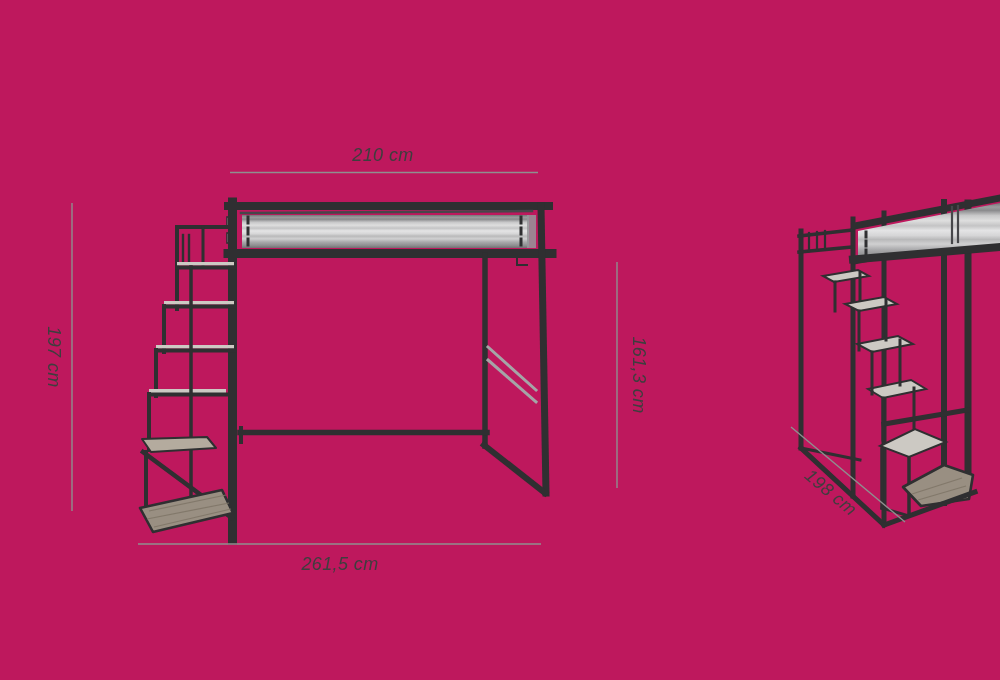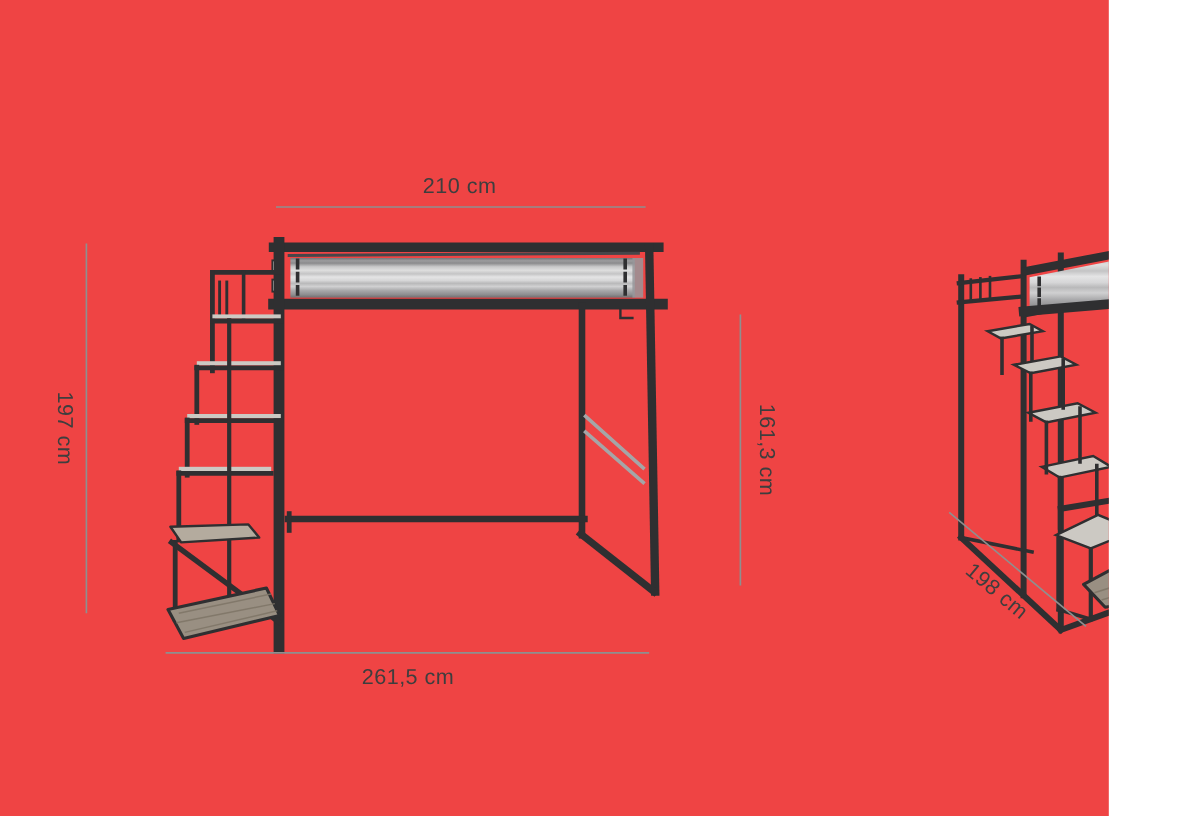--- a/index.html
+++ b/index.html
@@ -1,16 +1,16 @@
 <!DOCTYPE html>
 <html style="--frame: #2f2f31; --frame_light: #46464a; --brace: #a5a5a7; --dimension_line: #8f8f8f; --dimension_text: #3e3e3e; --mattress_light: #e4e4e5; --mattress_dark: #707072; --step_top: #ccc9c3; --wood: #998f82; --wood_light: #b4ab9e; --wood_grain: #7e7466;"><head>
 <meta charset="utf-8">
 <style>
   html,body{margin:0;padding:0;background:#ffffff;}
-  .canvas-wrap{position:relative;width:924px;height:680px;background:#ef4444;overflow:hidden;}
+  .canvas-wrap{position:relative;width:1000px;height:680px;background:#be185d;overflow:hidden;font-style:italic;}
   svg{display:block;}
   
   .fr{stroke:var(--frame,#2f2f31);fill:none;stroke-linecap:square;}
   .fr2{stroke:var(--frame_light,#4a4a4c);fill:none;stroke-linecap:square;}
   .brace{stroke:var(--brace,#a5a5a7);fill:none;stroke-linecap:square;}
   
   .dim{stroke:var(--dimension_line,#8f8f8f);stroke-width:1.4;fill:none;}
   .dimtext{fill:var(--dimension_text,#3e3e3e);
            font-family:"Liberation Sans",sans-serif;
            font-size:18px;letter-spacing:.4px;}

